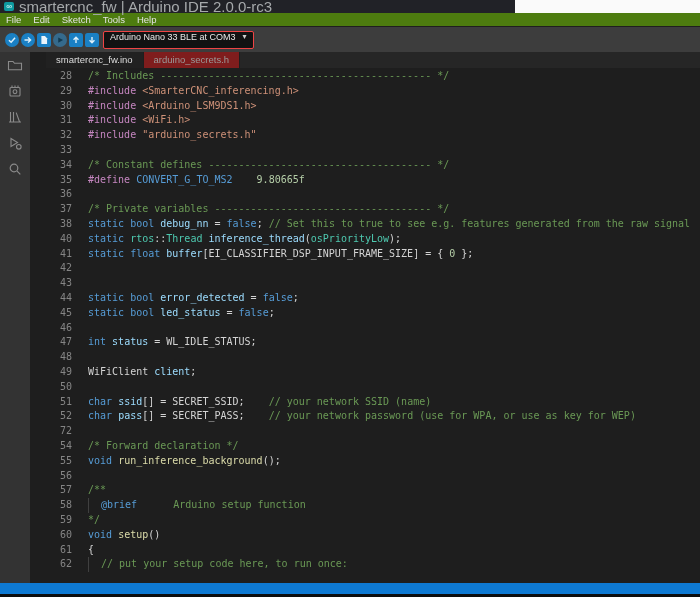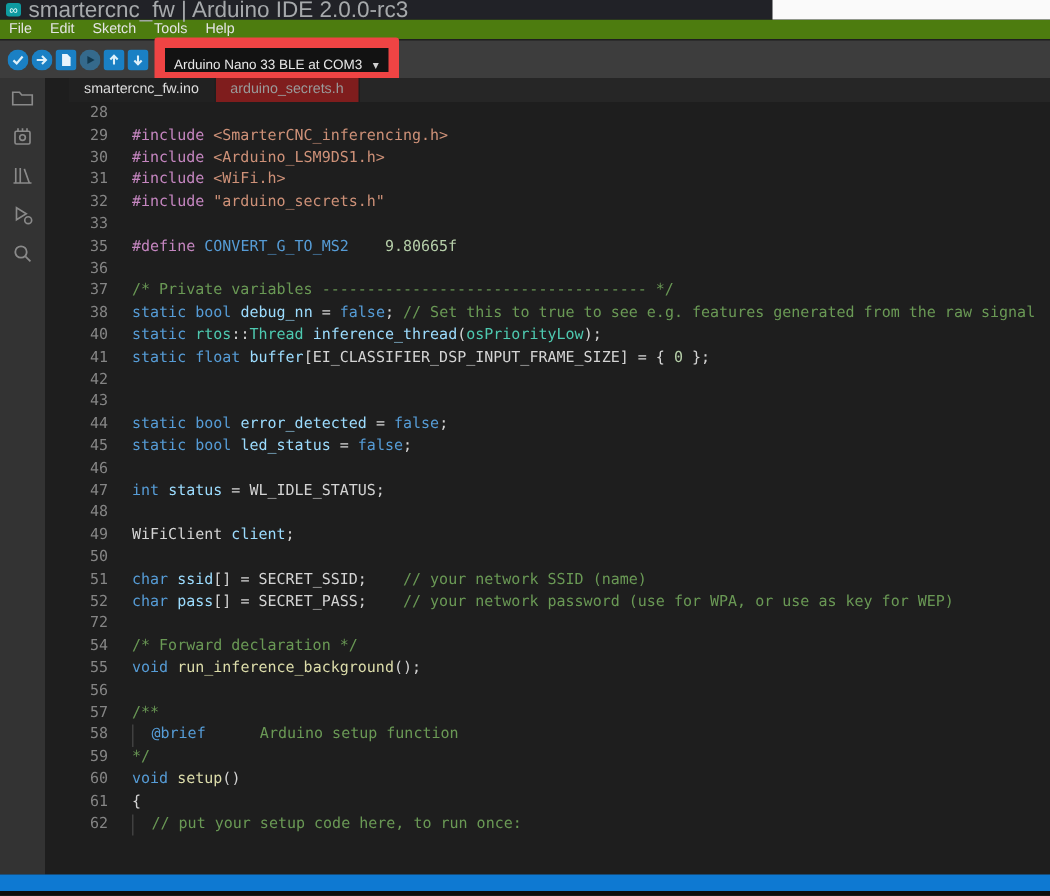--- a/index.html
+++ b/index.html
@@ -15,22 +15,22 @@
 
   
   .menubar{height:13px;background:#4d7c0f;display:flex;align-items:center;flex:none;}
   .menu-item{color:#e4e4e4;font-size:9.5px;padding:0 6px;line-height:13px;}
 
   
   .toolbar{height:26px;background:#3d3d3d;border-top:1px solid #1f1f1f;box-sizing:border-box;
     display:flex;align-items:center;flex:none;}
   .tb-btn{width:15px;height:15px;margin-left:1px;flex:none;display:flex;align-items:center;justify-content:center;}
   .tb-btn:first-child{margin-left:4px;}
-  .board-selector{margin-left:4px;height:16px;background:#121212;border:7px solid #ef4444;border-radius:2px;
-    display:flex;align-items:flex-end;padding:0 6px;}
+  .board-selector{margin-left:4px;height:16px;background:#121212;border:1px solid #ef4444;border-radius:2px;
+    display:flex;align-items:flex-start;padding:0 6px;}
   .board-selector-label{color:#e8e8e8;font-size:9px;white-space:nowrap;}
   .chev{color:#cfcfcf;font-size:8px;margin-left:7px;}
 
   
   .main{flex:1;display:flex;min-height:0;}
   .sidebar{width:30px;background:#333333;flex:none;display:flex;flex-direction:column;align-items:center;}
   .sb-btn{width:30px;height:26px;display:flex;align-items:center;justify-content:center;}
   .editor-col{flex:1;display:flex;flex-direction:column;min-width:0;padding-left:16px;}
 
   
@@ -154,26 +154,27 @@
           </svg>
       </div>
     </div>
 
     <div class="editor-col">
       <div class="tabbar" id="tabbar">
           <div class="tab active">smartercnc_fw.ino</div>
           <div class="tab">arduino_secrets.h</div>
         </div>
       <div class="editor" id="editor">
-          <div class="code-line"><span class="line-num">28</span></div>
+          <div class="code-line"><span class="line-num">28</span><span class="code-text"><span class="tk-com">/* Includes --------------------------------------------- */</span></span></div>
           <div class="code-line"><span class="line-num">29</span><span class="code-text"><span class="tk-pre">#include </span><span class="tk-str">&lt;SmarterCNC_inferencing.h&gt;</span></span></div>
           <div class="code-line"><span class="line-num">30</span><span class="code-text"><span class="tk-pre">#include </span><span class="tk-str">&lt;Arduino_LSM9DS1.h&gt;</span></span></div>
           <div class="code-line"><span class="line-num">31</span><span class="code-text"><span class="tk-pre">#include </span><span class="tk-str">&lt;WiFi.h&gt;</span></span></div>
           <div class="code-line"><span class="line-num">32</span><span class="code-text"><span class="tk-pre">#include </span><span class="tk-str">"arduino_secrets.h"</span></span></div>
           <div class="code-line"><span class="line-num">33</span><span class="code-text"></span></div>
+          <div class="code-line"><span class="line-num">34</span><span class="code-text"><span class="tk-com">/* Constant defines ------------------------------------- */</span></span></div>
           <div class="code-line"><span class="line-num">35</span><span class="code-text"><span class="tk-pre">#define </span><span class="tk-key">CONVERT_G_TO_MS2</span><span class="tk-pln">    </span><span class="tk-num">9.80665f</span></span></div>
           <div class="code-line"><span class="line-num">36</span><span class="code-text"></span></div>
           <div class="code-line"><span class="line-num">37</span><span class="code-text"><span class="tk-com">/* Private variables ------------------------------------ */</span></span></div>
           <div class="code-line"><span class="line-num">38</span><span class="code-text"><span class="tk-key">static</span><span class="tk-pln"> </span><span class="tk-key">bool</span><span class="tk-pln"> </span><span class="tk-var">debug_nn</span><span class="tk-pln"> = </span><span class="tk-key">false</span><span class="tk-pln">; </span><span class="tk-com">// Set this to true to see e.g. features generated from the raw signal</span></span></div>
           <div class="code-line"><span class="line-num">40</span><span class="code-text"><span class="tk-key">static</span><span class="tk-pln"> </span><span class="tk-typ">rtos</span><span class="tk-pln">::</span><span class="tk-typ">Thread</span><span class="tk-pln"> </span><span class="tk-var">inference_thread</span><span class="tk-pln">(</span><span class="tk-typ">osPriorityLow</span><span class="tk-pln">);</span></span></div>
           <div class="code-line"><span class="line-num">41</span><span class="code-text"><span class="tk-key">static</span><span class="tk-pln"> </span><span class="tk-key">float</span><span class="tk-pln"> </span><span class="tk-var">buffer</span><span class="tk-pln">[EI_CLASSIFIER_DSP_INPUT_FRAME_SIZE] = { </span><span class="tk-num">0</span><span class="tk-pln"> };</span></span></div>
           <div class="code-line"><span class="line-num">42</span></div>
           <div class="code-line"><span class="line-num">43</span><span class="code-text"></span></div>
           <div class="code-line"><span class="line-num">44</span><span class="code-text"><span class="tk-key">static</span><span class="tk-pln"> </span><span class="tk-key">bool</span><span class="tk-pln"> </span><span class="tk-var">error_detected</span><span class="tk-pln"> = </span><span class="tk-key">false</span><span class="tk-pln">;</span></span></div>
           <div class="code-line"><span class="line-num">45</span><span class="code-text"><span class="tk-key">static</span><span class="tk-pln"> </span><span class="tk-key">bool</span><span class="tk-pln"> </span><span class="tk-var">led_status</span><span class="tk-pln"> = </span><span class="tk-key">false</span><span class="tk-pln">;</span></span></div>

